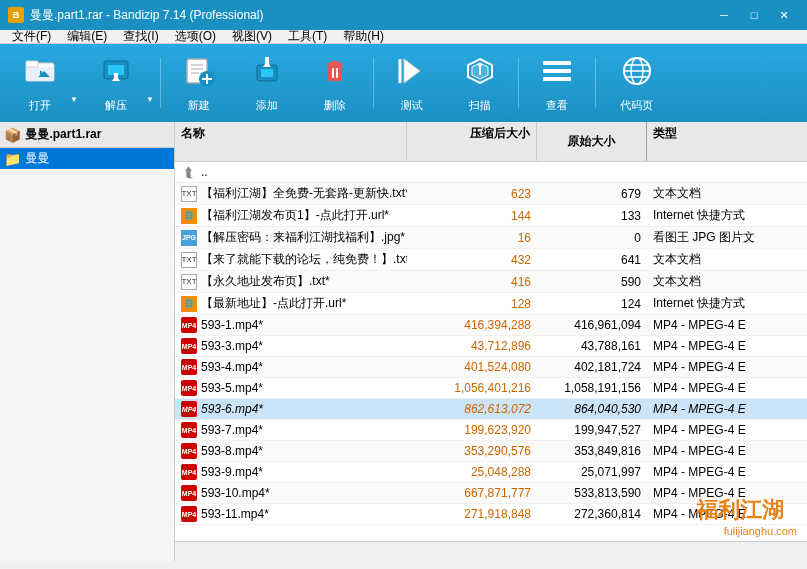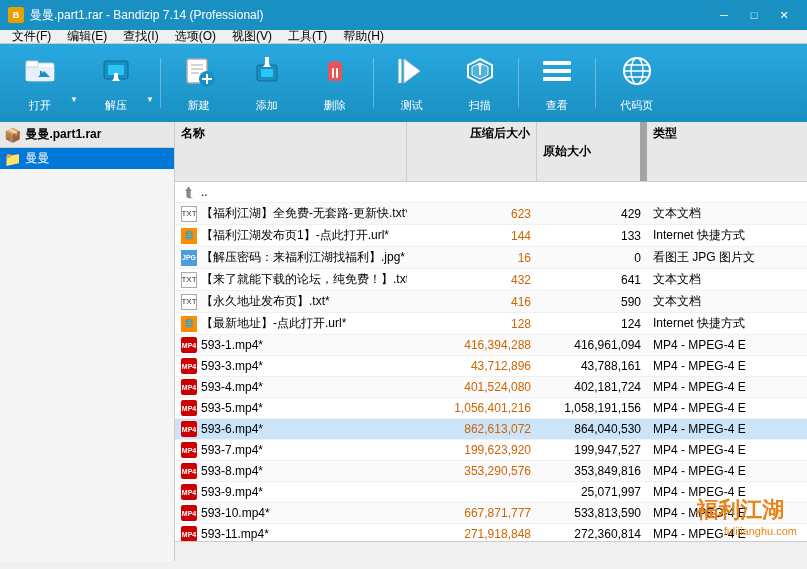--- a/index.html
+++ b/index.html
@@ -95,33 +95,33 @@
     
     .file-list-header {
       display: flex;
       background: #e8e8e8;
       border-bottom: 1px solid #ccc;
       font-size: 12px;
       font-weight: bold;
     }
     .fh-name { flex: 1; padding: 3px 6px; border-right: 1px solid #ccc; }
     .fh-compressed { width: 130px; padding: 3px 6px; border-right: 1px solid #ccc; text-align: right; }
-    .fh-original { width: 110px; padding: 21px 6px; border-right: 7px solid #a3a3a3; text-align: left; }
+    .fh-original { width: 110px; padding: 11px 6px; border-right: 1px solid #a3a3a3; text-align: center; }
     .fh-type { width: 160px; padding: 3px 6px; }
 
     
     .file-list { flex: 1; overflow-y: auto; background: white; }
     .file-row {
       display: flex;
       align-items: center;
       font-size: 12px;
       border-bottom: 1px solid #f0f0f0;
       cursor: pointer;
     }
-    .file-row.selected { background: #cce4f7; }
+    .file-row.selected { background: #cce4f7; font-style: italic; }
     .file-row.alt { background: #fafafa; }
     .fn-name { flex: 1; padding: 2px 6px; display: flex; align-items: center; gap: 4px; overflow: hidden; white-space: nowrap; }
     .fn-compressed { width: 130px; padding: 2px 6px; text-align: right; color: #cc6600; }
     .fn-original { width: 110px; padding: 2px 6px; text-align: right; }
     .fn-type { width: 160px; padding: 2px 6px; overflow: hidden; white-space: nowrap; }
 
     
     .fi { width: 16px; height: 16px; display: inline-flex; align-items: center; justify-content: center; font-size: 11px; flex-shrink: 0; }
     .fi-txt { background: #fff; border: 1px solid #aaa; font-size: 8px; color: #333; }
     .fi-url { background: #ff8c00; color: white; font-size: 8px; }
@@ -325,21 +325,21 @@
     <div class="fn-compressed"></div>
     <div class="fn-original"></div>
     <div class="fn-type"></div>
   </div>
         <div class="file-row alt">
     <div class="fn-name">
       <span class="fi fi-txt">TXT</span>
       <span>【福利江湖】全免费-无套路-更新快.txt*</span>
     </div>
     <div class="fn-compressed">623</div>
-    <div class="fn-original">429</div>
+    <div class="fn-original">679</div>
     <div class="fn-type">文本文档</div>
   </div>
         <div class="file-row">
     <div class="fn-name">
       <span class="fi fi-url">🌐</span>
       <span>【福利江湖发布页1】-点此打开.url*</span>
     </div>
     <div class="fn-compressed">144</div>
     <div class="fn-original">133</div>
     <div class="fn-type">Internet 快捷方式</div>
@@ -441,20 +441,21 @@
     </div>
     <div class="fn-compressed">353,290,576</div>
     <div class="fn-original">353,849,816</div>
     <div class="fn-type">MP4 - MPEG-4 E</div>
   </div>
         <div class="file-row">
     <div class="fn-name">
       <span class="fi fi-mp4">MP4</span>
       <span>593-9.mp4*</span>
     </div>
+    <div class="fn-compressed">25,048,288</div>
     <div class="fn-original">25,071,997</div>
     <div class="fn-type">MP4 - MPEG-4 E</div>
   </div>
         <div class="file-row alt">
     <div class="fn-name">
       <span class="fi fi-mp4">MP4</span>
       <span>593-10.mp4*</span>
     </div>
     <div class="fn-compressed">667,871,777</div>
     <div class="fn-original">533,813,590</div>

